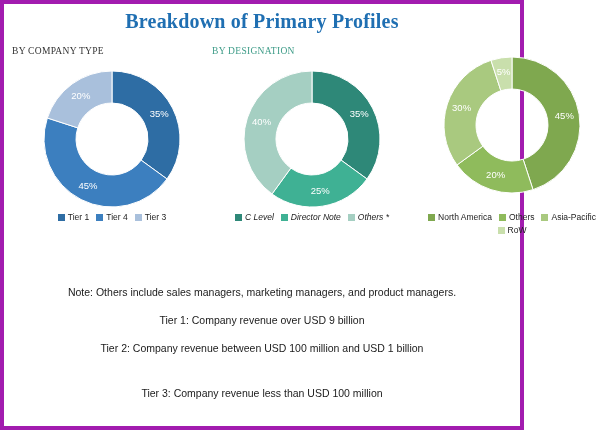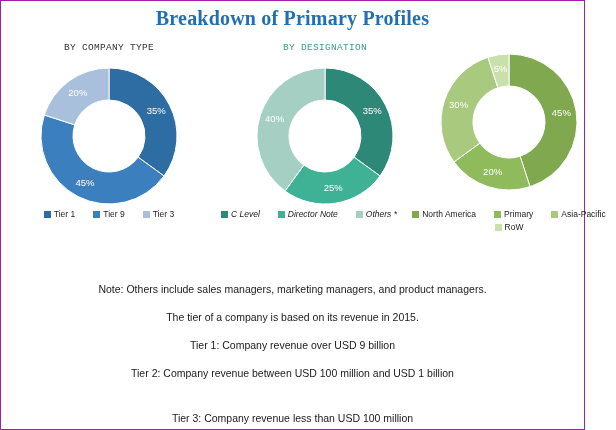--- a/index.html
+++ b/index.html
@@ -8,52 +8,52 @@
   }
   body {
     width: 616px;
     height: 430px;
     background: #ffffff;
     font-family: "Liberation Sans", sans-serif;
     overflow: hidden;
   }
   #frame {
     position: relative;
-    width: 585px;
+    width: 524px;
     height: 430px;
     box-sizing: border-box;
-    border: 1px solid #a21caf;
+    border: 4px solid #a21caf;
     background: #ffffff;
   }
   #page-title {
     position: absolute;
     top: 6px;
     left: 0;
     width: 100%;
     text-align: center;
     font-family: "Liberation Serif", serif;
     font-weight: bold;
     font-size: 20px;
     color: #1F6FB2;
     letter-spacing: 0.2px;
   }
   .panel {
     position: absolute;
     top: 40px;
     width: 200px;
   }
   #panel-0 { left: 8px; }
-  #panel-1 { left: 224px; }
+  #panel-1 { left: 208px; }
   #panel-2 { left: 408px; }
 
   .panel-heading {
-    text-align: center;
+    text-align: left;
     font-size: 9.5px;
     letter-spacing: 0.3px;
-    font-family: Liberation Mono, monospace;
+    font-family: Liberation Serif, serif;
     height: 14px;
     line-height: 14px;
   }
   #panel-0 .panel-heading { color: #333333; }
   #panel-1 .panel-heading { color: #3E9C88; }
   #panel-2 .panel-heading { color: #9DA83F; }
 
   .donut-wrap {
     position: relative;
     width: 150px;
@@ -70,21 +70,21 @@
   }
 
   .legend {
     position: absolute;
     top: 208px;
     width: 200px;
     display: flex;
     flex-wrap: wrap;
     justify-content: center;
     align-content: flex-start;
-    gap: 3px 18px;
+    gap: 3px 7px;
     padding: 0 2px;
     box-sizing: border-box;
   }
   #legend-0 { left: 8px; }
   #legend-1 { left: 208px; font-style: italic; }
   #legend-2 { left: 408px; width: 200px; align-items: center; }
   .legend-item {
     display: flex;
     align-items: center;
     gap: 3px;
@@ -176,21 +176,21 @@
     </div>
   </div>
 
   <div class="legend" id="legend-0">
       <div class="legend-item">
         <span class="legend-swatch" style="background: rgb(46, 109, 164);"></span>
         <span>Tier 1</span>
       </div>
       <div class="legend-item">
         <span class="legend-swatch" style="background: rgb(60, 127, 191);"></span>
-        <span>Tier 9</span>
+        <span>Tier 4</span>
       </div>
       <div class="legend-item">
         <span class="legend-swatch" style="background: rgb(169, 192, 220);"></span>
         <span>Tier 3</span>
       </div>
     </div>
   <div class="legend" id="legend-1">
       <div class="legend-item">
         <span class="legend-swatch" style="background: rgb(46, 136, 120);"></span>
         <span>C Level</span>
@@ -204,33 +204,32 @@
         <span>Others *</span>
       </div>
     </div>
   <div class="legend" id="legend-2">
       <div class="legend-item">
         <span class="legend-swatch" style="background: rgb(127, 168, 79);"></span>
         <span>North America</span>
       </div>
       <div class="legend-item">
         <span class="legend-swatch" style="background: rgb(143, 187, 92);"></span>
-        <span>Primary</span>
+        <span>Others</span>
       </div>
       <div class="legend-item">
         <span class="legend-swatch" style="background: rgb(169, 201, 127);"></span>
         <span>Asia-Pacific</span>
       </div>
       <div class="legend-item">
         <span class="legend-swatch" style="background: rgb(201, 223, 172);"></span>
         <span>RoW</span>
       </div>
     </div>
 
   <div id="notes">
     <div class="note-line">Note: Others include sales managers, marketing managers, and product managers.</div>
-    <div class="note-line">The tier of a company is based on its revenue in 2015.</div>
     <div class="note-line">Tier 1: Company revenue  over USD 9 billion</div>
     <div class="note-line">Tier 2: Company revenue  between USD 100 million and USD 1 billion</div>
     <div class="note-line">Tier 3: Company revenue  less than USD 100 million</div>
   </div>
 
 </div>
 
 </body></html>

